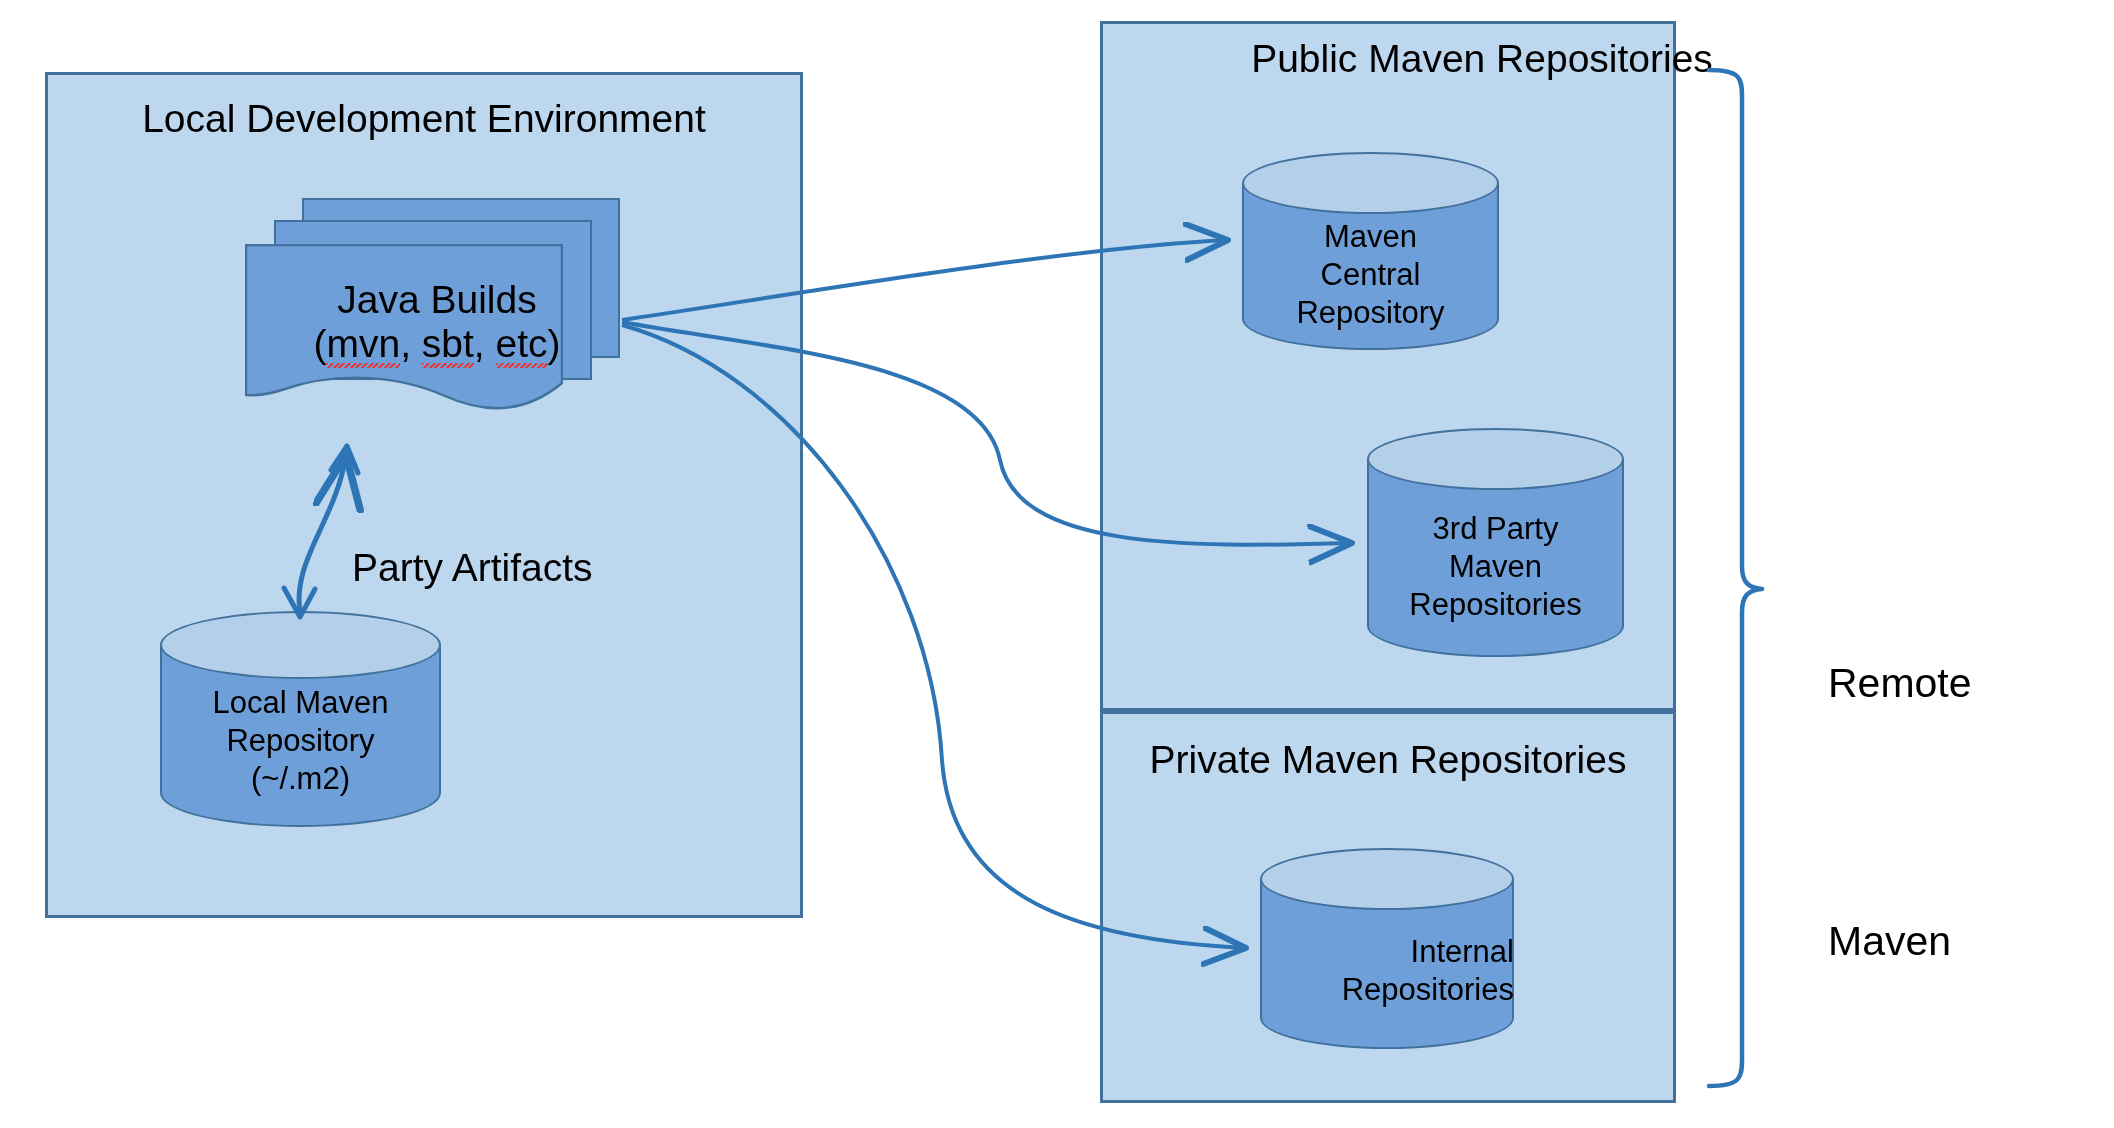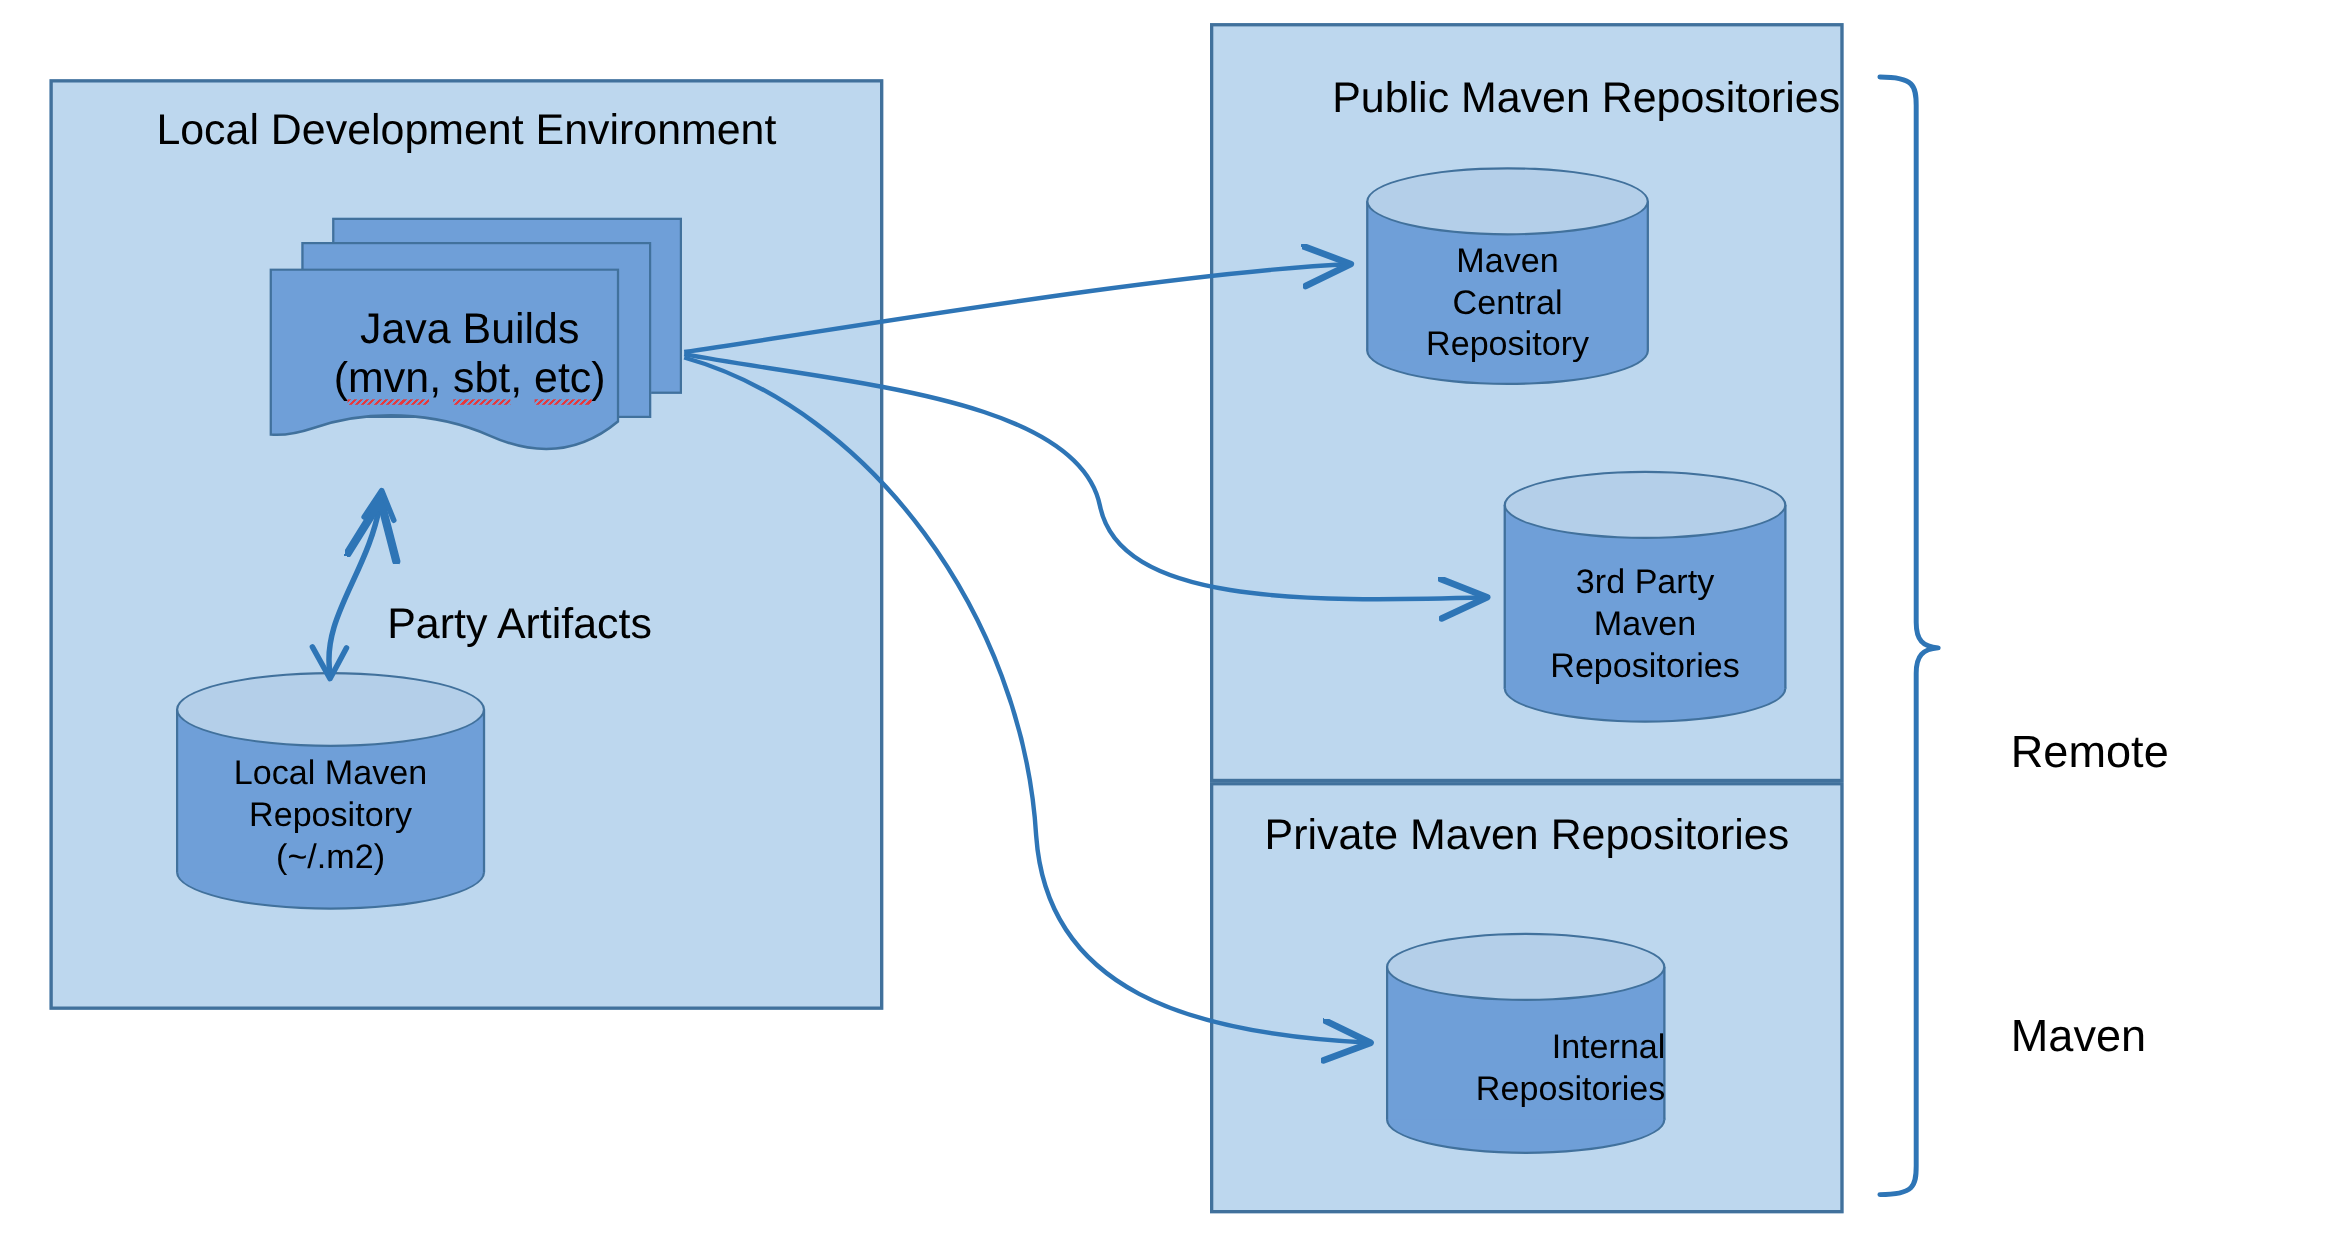--- a/index.html
+++ b/index.html
@@ -42,21 +42,21 @@
   <div class="group-title" style="left:45px;top:97px;width:758px;">Local Development Environment</div>
 
   <div class="doc-stack" style="left:245px;top:198px;width:375px;height:215px;">
     <div class="doc" style="left:57px;top:0px;width:318px;height:160px;"></div>
     <div class="doc" style="left:29px;top:22px;width:318px;height:160px;"></div>
     <div style="position:absolute;left:0px;top:46px;width:318px;height:169px;">
       <svg viewBox="0 0 318 169" preserveAspectRatio="none" style="position:absolute;left:0;top:0;width:100%;height:100%;">
         <path d="M1,1 H317 V139 C 280,170 240,170 200,152 C 150,130 90,128 40,145 C 25,150 12,152 1,151 Z" fill="#6f9fd8" stroke="#41719c" stroke-width="2.4"></path>
       </svg>
     </div>
-    <div class="doc-label" style="left:8px;top:80px;width:348px;">
+    <div class="doc-label" style="left:18px;top:80px;width:348px;">
       <div>Java Builds</div>
       <div>
         <span>(</span><span class="spell">mvn</span><span>, </span><span class="spell">sbt</span><span>, </span><span class="spell">etc</span><span>)</span>
       </div>
     </div>
   </div>
 
   <div class="free-text" style="left:352px;top:540px;">Party Artifacts</div>
 
   <div class="cyl" style="left:160px;top:611px;width:281px;height:219px;">
@@ -65,21 +65,21 @@
     <div class="top" style="top:0px;height:68px;"></div>
     <div class="label" style="top:73px;">
       <div>Local Maven</div>
       <div>Repository</div>
       <div>(~/.m2)</div>
     </div>
   </div>
 
   <div class="group-box" style="left:1100px;top:21px;width:576px;height:690px;">
   </div>
-  <div class="group-title" style="left:1100px;top:68px;width:684px;">Public Maven Repositories</div>
+  <div class="group-title" style="left:1100px;top:37px;width:684px;padding-left:40px;">Public Maven Repositories</div>
 
   <div class="cyl" style="left:1242px;top:152px;width:257px;height:202px;">
     <div class="bottom" style="top:136px;height:62px;"></div>
     <div class="body" style="top:31px;height:136px;"></div>
     <div class="top" style="top:0px;height:62px;"></div>
     <div class="label" style="top:66px;">
       <div>Maven</div>
       <div>Central</div>
       <div>Repository</div>
     </div>

